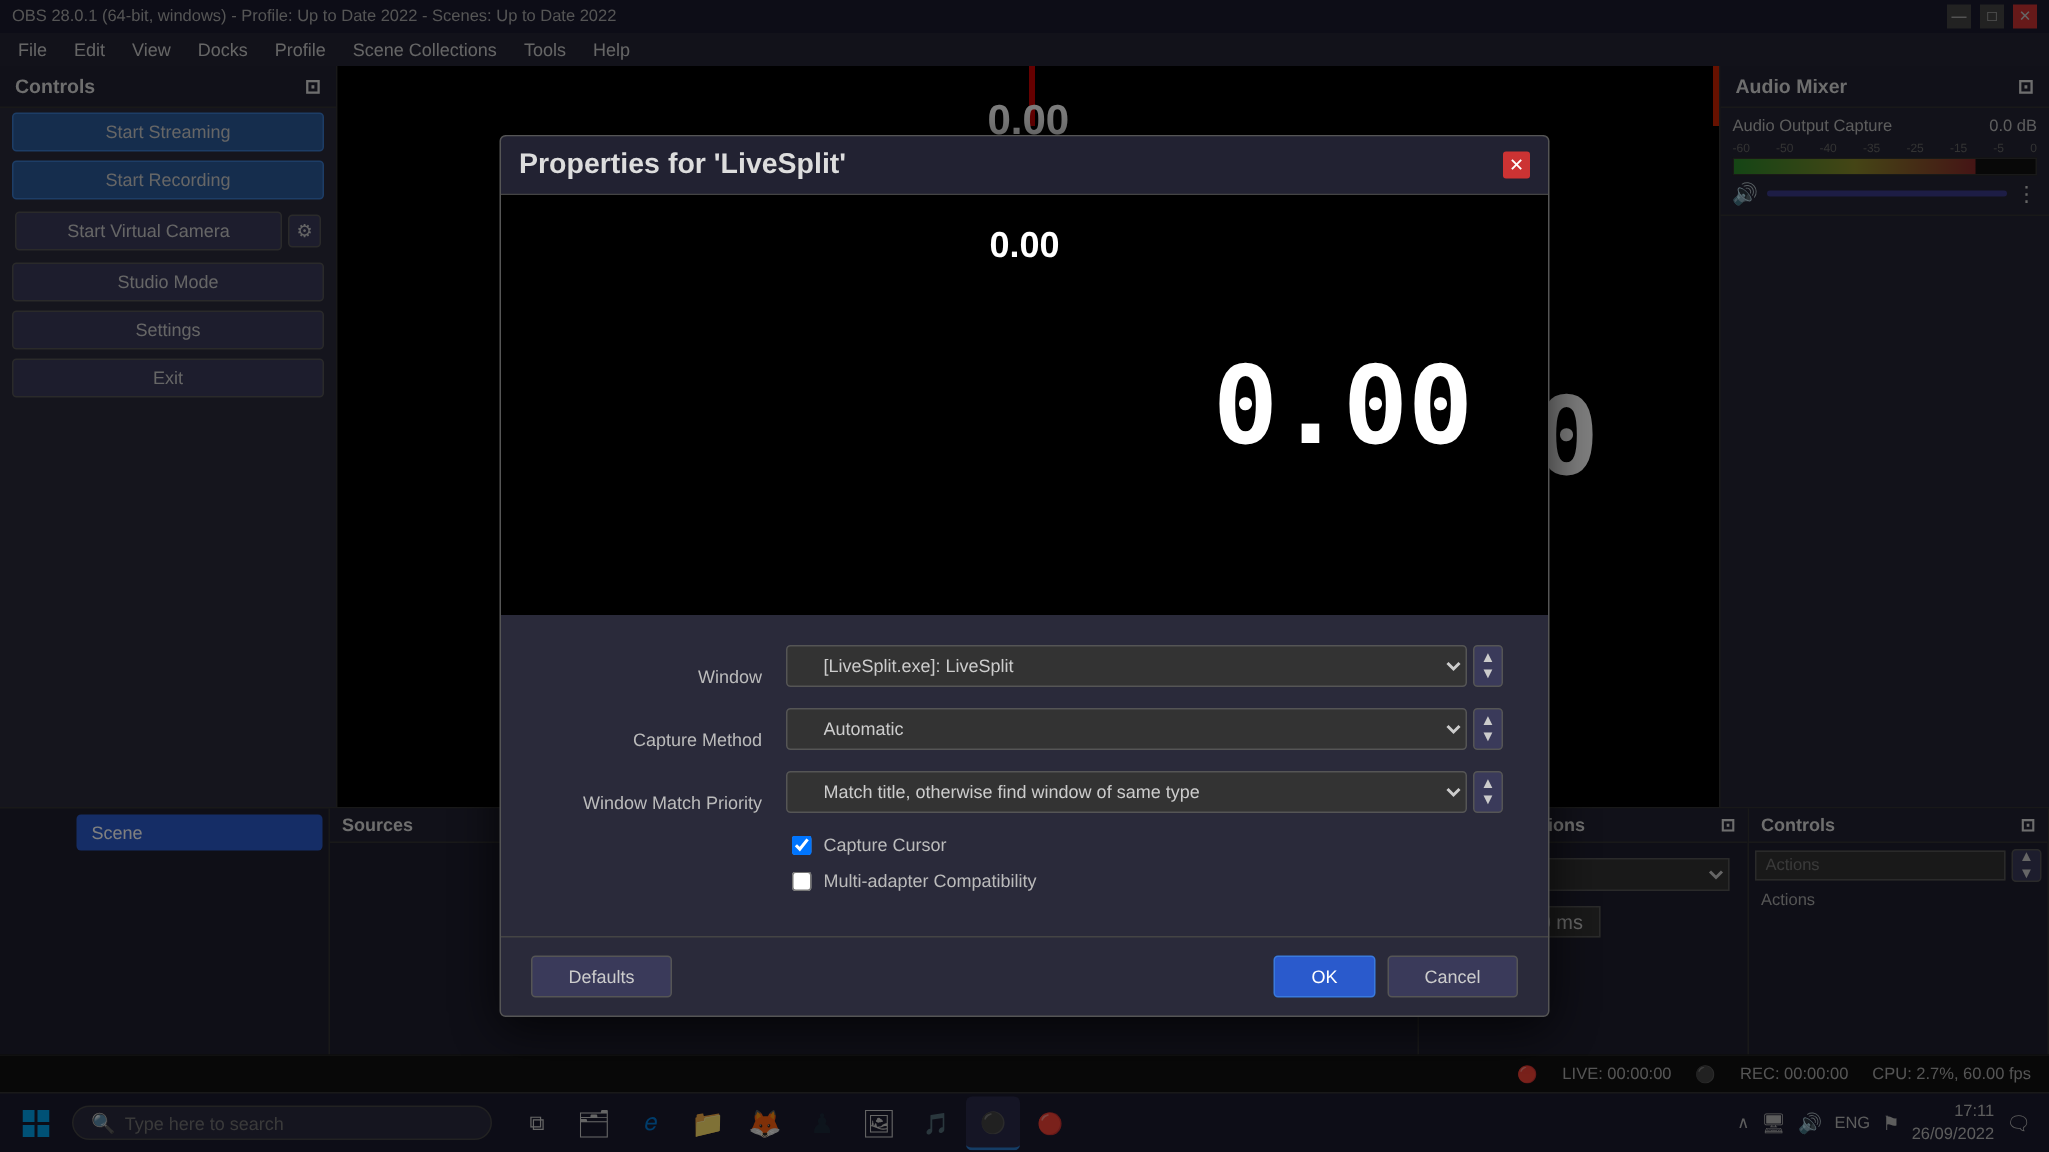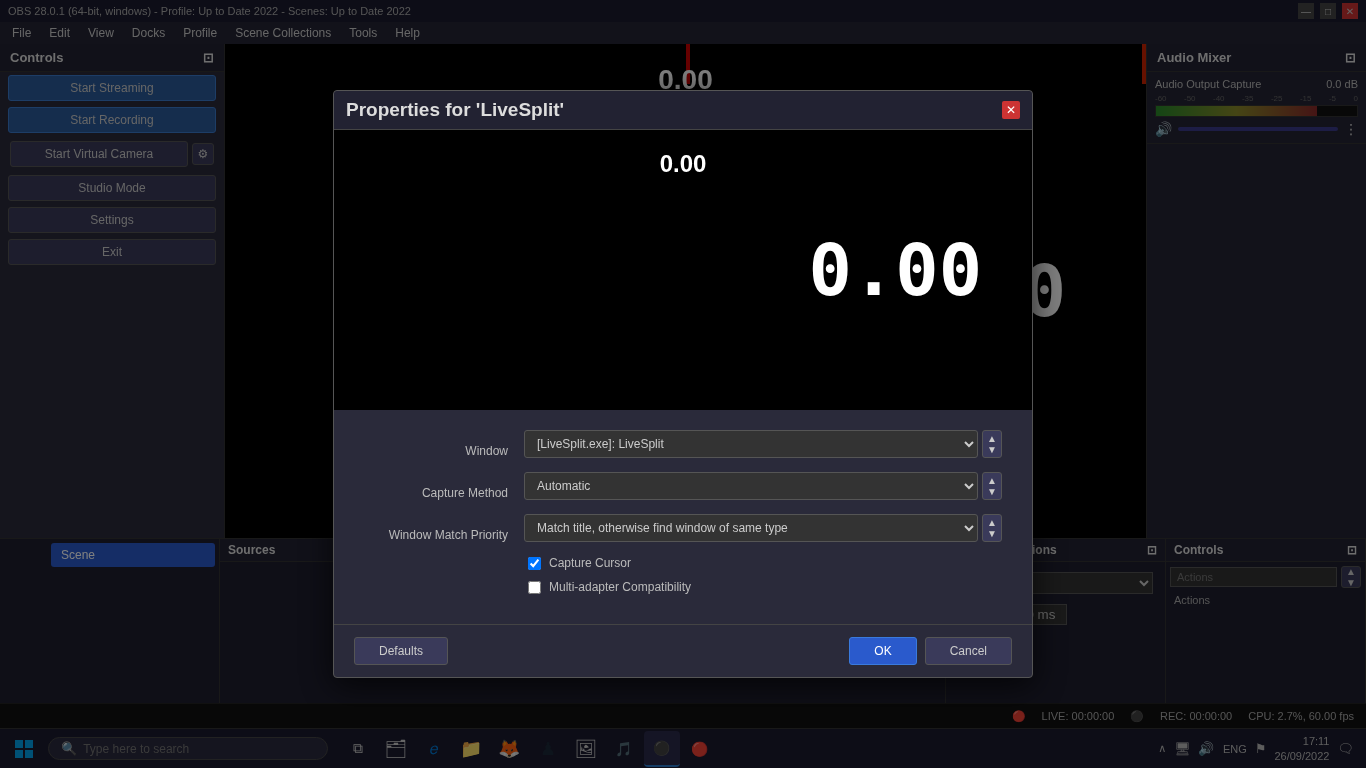--- a/index.html
+++ b/index.html
@@ -474,21 +474,21 @@
       flex: 1;
       display: flex;
       align-items: center;
       gap: 4px;
     }
     .form-select {
       flex: 1;
       background: #333;
       border: 1px solid #555;
       color: #ccc;
-      padding: 5px 8px;
+      padding: 5px 20px;
       font-size: 12px;
       border-radius: 3px;
       height: 28px;
     }
     .spin-btn {
       width: 20px; height: 28px;
       background: #3a3a5a;
       border: 1px solid #555;
       border-radius: 3px;
       cursor: pointer;

